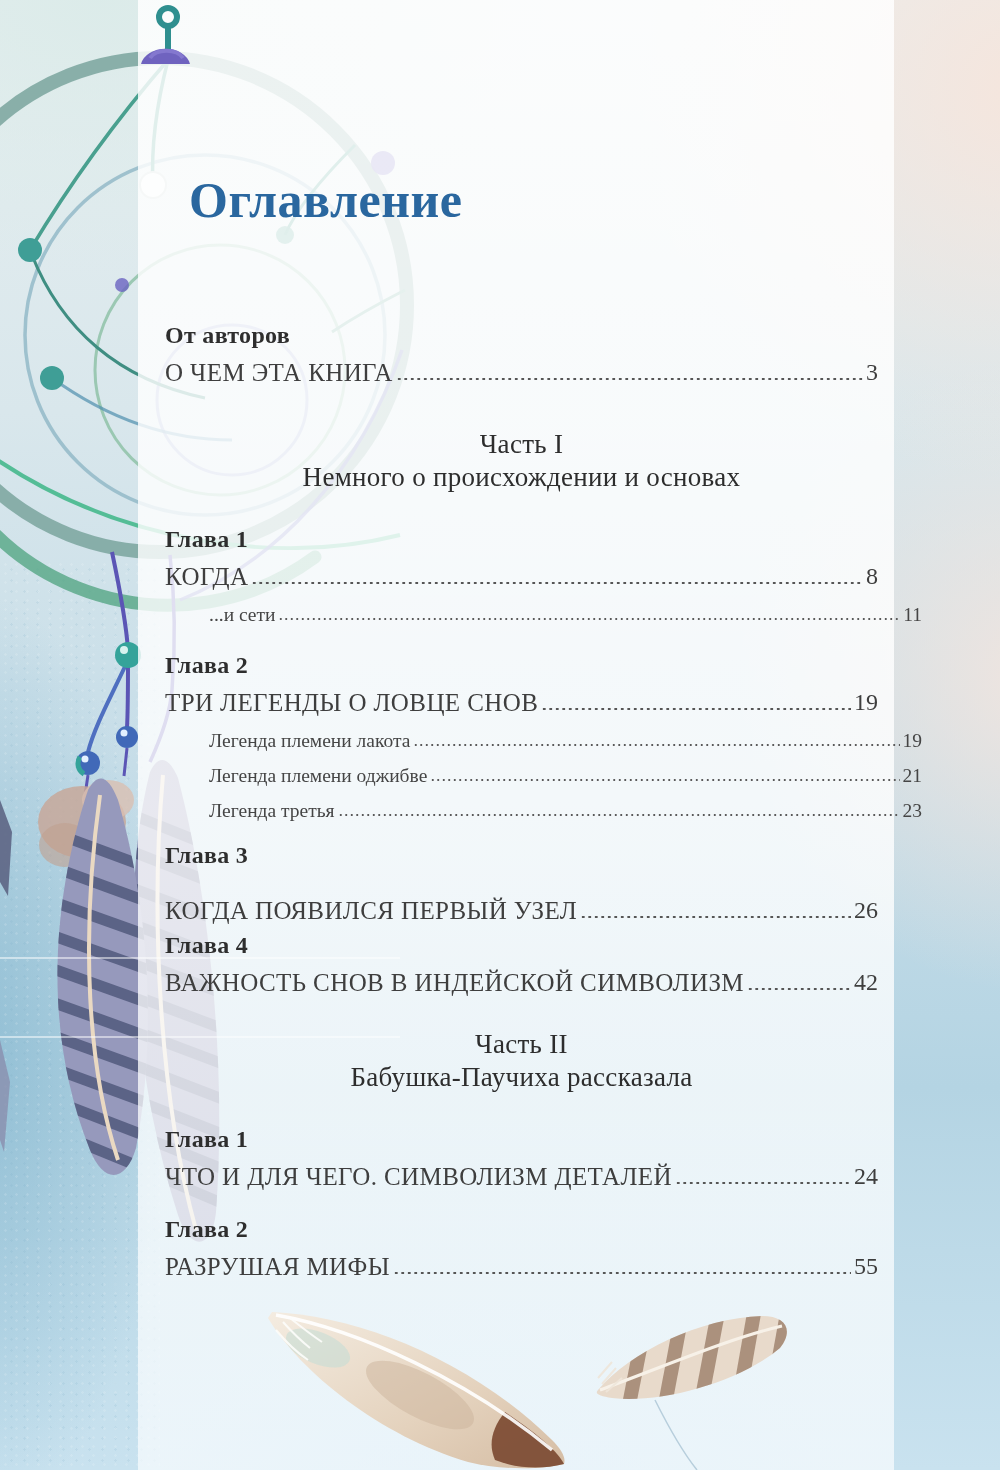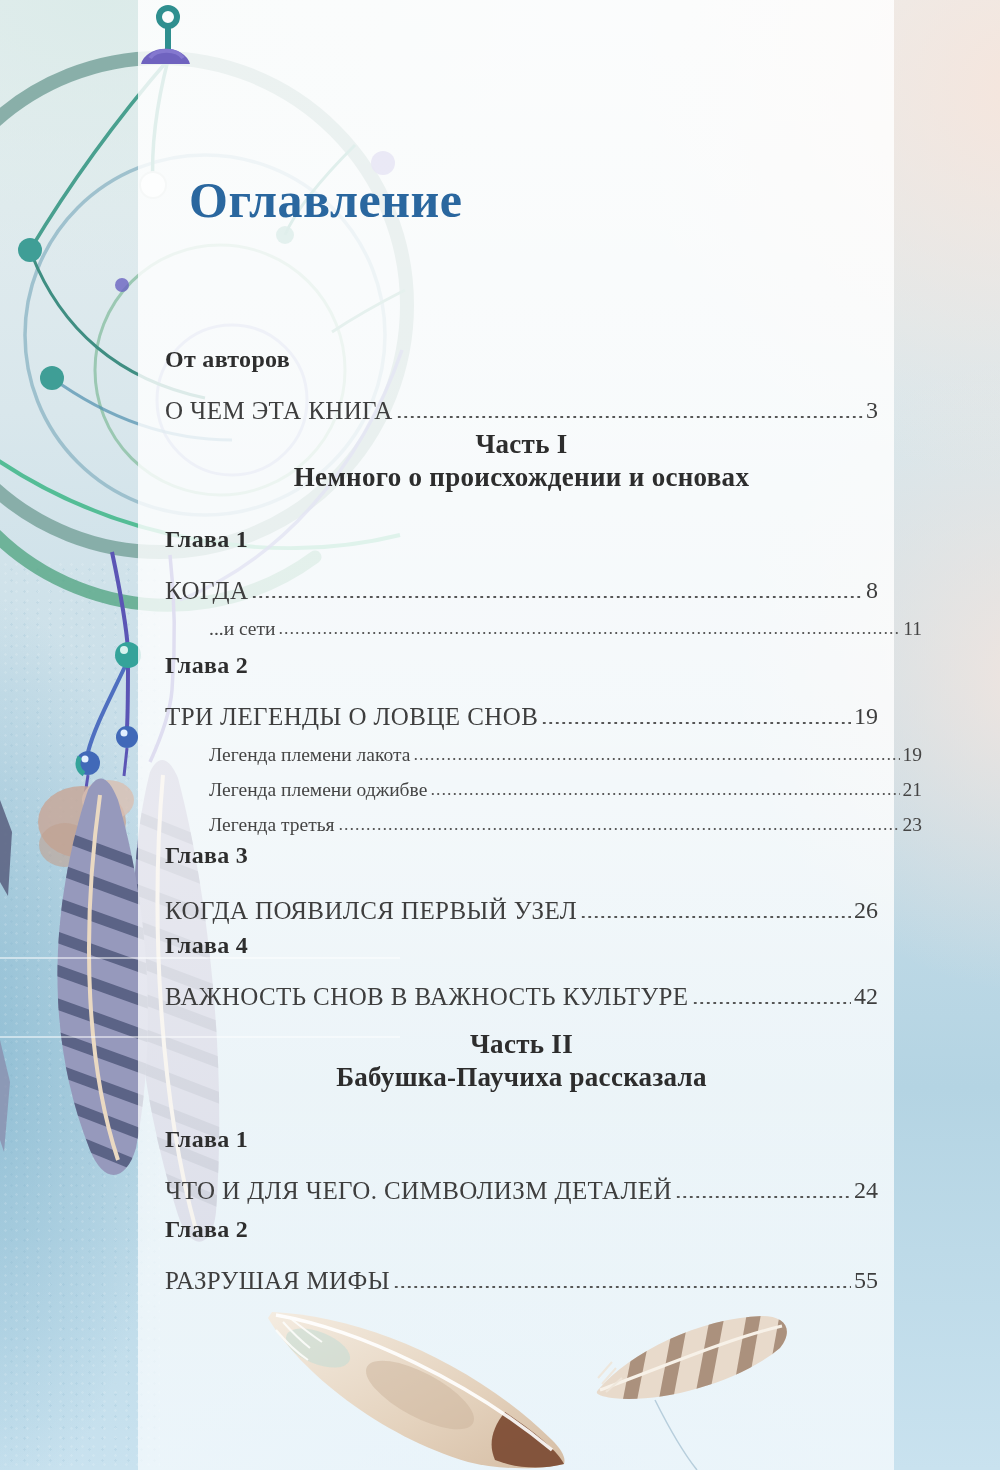--- a/index.html
+++ b/index.html
@@ -31,23 +31,23 @@
     position:absolute;left:138px;top:0;width:756px;height:100%;z-index:2;
     background:linear-gradient(180deg,rgba(255,255,255,.84) 0%,rgba(255,255,255,.80) 55%,rgba(250,253,255,.70) 100%);
   }
   .content{position:absolute;left:165px;top:0;width:713px;height:100%;z-index:4;color:#3e3e3e;}
   .page-title{
     position:absolute;left:8px;top:156px;margin:16px;
     font-size:50px;font-weight:bold;letter-spacing:.5px;color:#2a679f;line-height:56px;
   }
   .block{position:absolute;left:0;width:713px;}
   .grp-heading{margin:0;font-size:24px;font-weight:bold;color:#2e2e2e;line-height:30px;letter-spacing:.3px;}
-  .part-line{margin:0;font-size:27px;font-weight:bold;color:#2d2d2d;line-height:33px;text-align:center;letter-spacing:.3px;}
+  .part-line{margin:0;font-size:27px;font-weight:normal;color:#2d2d2d;line-height:33px;text-align:center;letter-spacing:.3px;}
   .row{display:flex;align-items:flex-end;width:100%;}
-  .row.caps{font-size:25px;line-height:33px;margin-top:20px;color:#3e3e3e;}
+  .row.caps{font-size:25px;line-height:33px;margin-top:6px;color:#3e3e3e;}
   .row.caps .lbl{letter-spacing:.4px;}
   .row.sub{font-size:19.5px;line-height:27px;margin-top:8px;color:#454545;margin-left:44px;}
   .lbl{white-space:nowrap;}
   .dots{
     flex:1;margin:0 3px;align-self:stretch;
     background-image:radial-gradient(circle,#565656 1.25px,transparent 1.45px);
     background-size:6.5px 4px;background-repeat:repeat-x;background-position:left 0 bottom 8px;
   }
   .row.sub .dots{
     background-image:radial-gradient(circle,#5a5a5a 1.05px,transparent 1.25px);
@@ -221,21 +221,21 @@
         <path d="M 598,1378 L 612,1362"></path>
     </g>
     <path d="M 655,1400 C 670,1430 685,1455 697,1470" fill="none" stroke="#aac4d4" stroke-width="1.5" opacity="0.8"></path>
   </g>
 </svg>
 
 <div class="content">
 
   <h1 class="page-title">Оглавление</h1>
 
-  <div class="block" style="top:344px">
+  <div class="block" style="top:320px">
     <h3 class="grp-heading">От авторов</h3>
     <div class="row caps">
       <span class="lbl">О ЧЕМ ЭТА КНИГА</span>
       <span class="dots"></span>
       <span class="num">3</span>
     </div>
   </div>
 
   <div class="block" style="top:428px">
     <p class="part-line">Часть I</p>
@@ -285,21 +285,21 @@
     <div class="row caps" style="margin-top:24px">
       <span class="lbl">КОГДА ПОЯВИЛСЯ ПЕРВЫЙ УЗЕЛ</span>
       <span class="dots"></span>
       <span class="num">26</span>
     </div>
   </div>
 
   <div class="block" style="top:930px">
     <h3 class="grp-heading">Глава 4</h3>
     <div class="row caps">
-      <span class="lbl">ВАЖНОСТЬ СНОВ В ВАЖНОСТЬ КУЛЬТУРЕ</span>
+      <span class="lbl">ВАЖНОСТЬ СНОВ В ИНДЕЙСКОЙ СИМВОЛИЗМ</span>
       <span class="dots"></span>
       <span class="num">42</span>
     </div>
   </div>
 
   <div class="block" style="top:1028px">
     <p class="part-line">Часть II</p>
     <p class="part-line">Бабушка-Паучиха рассказала</p>
   </div>
 

